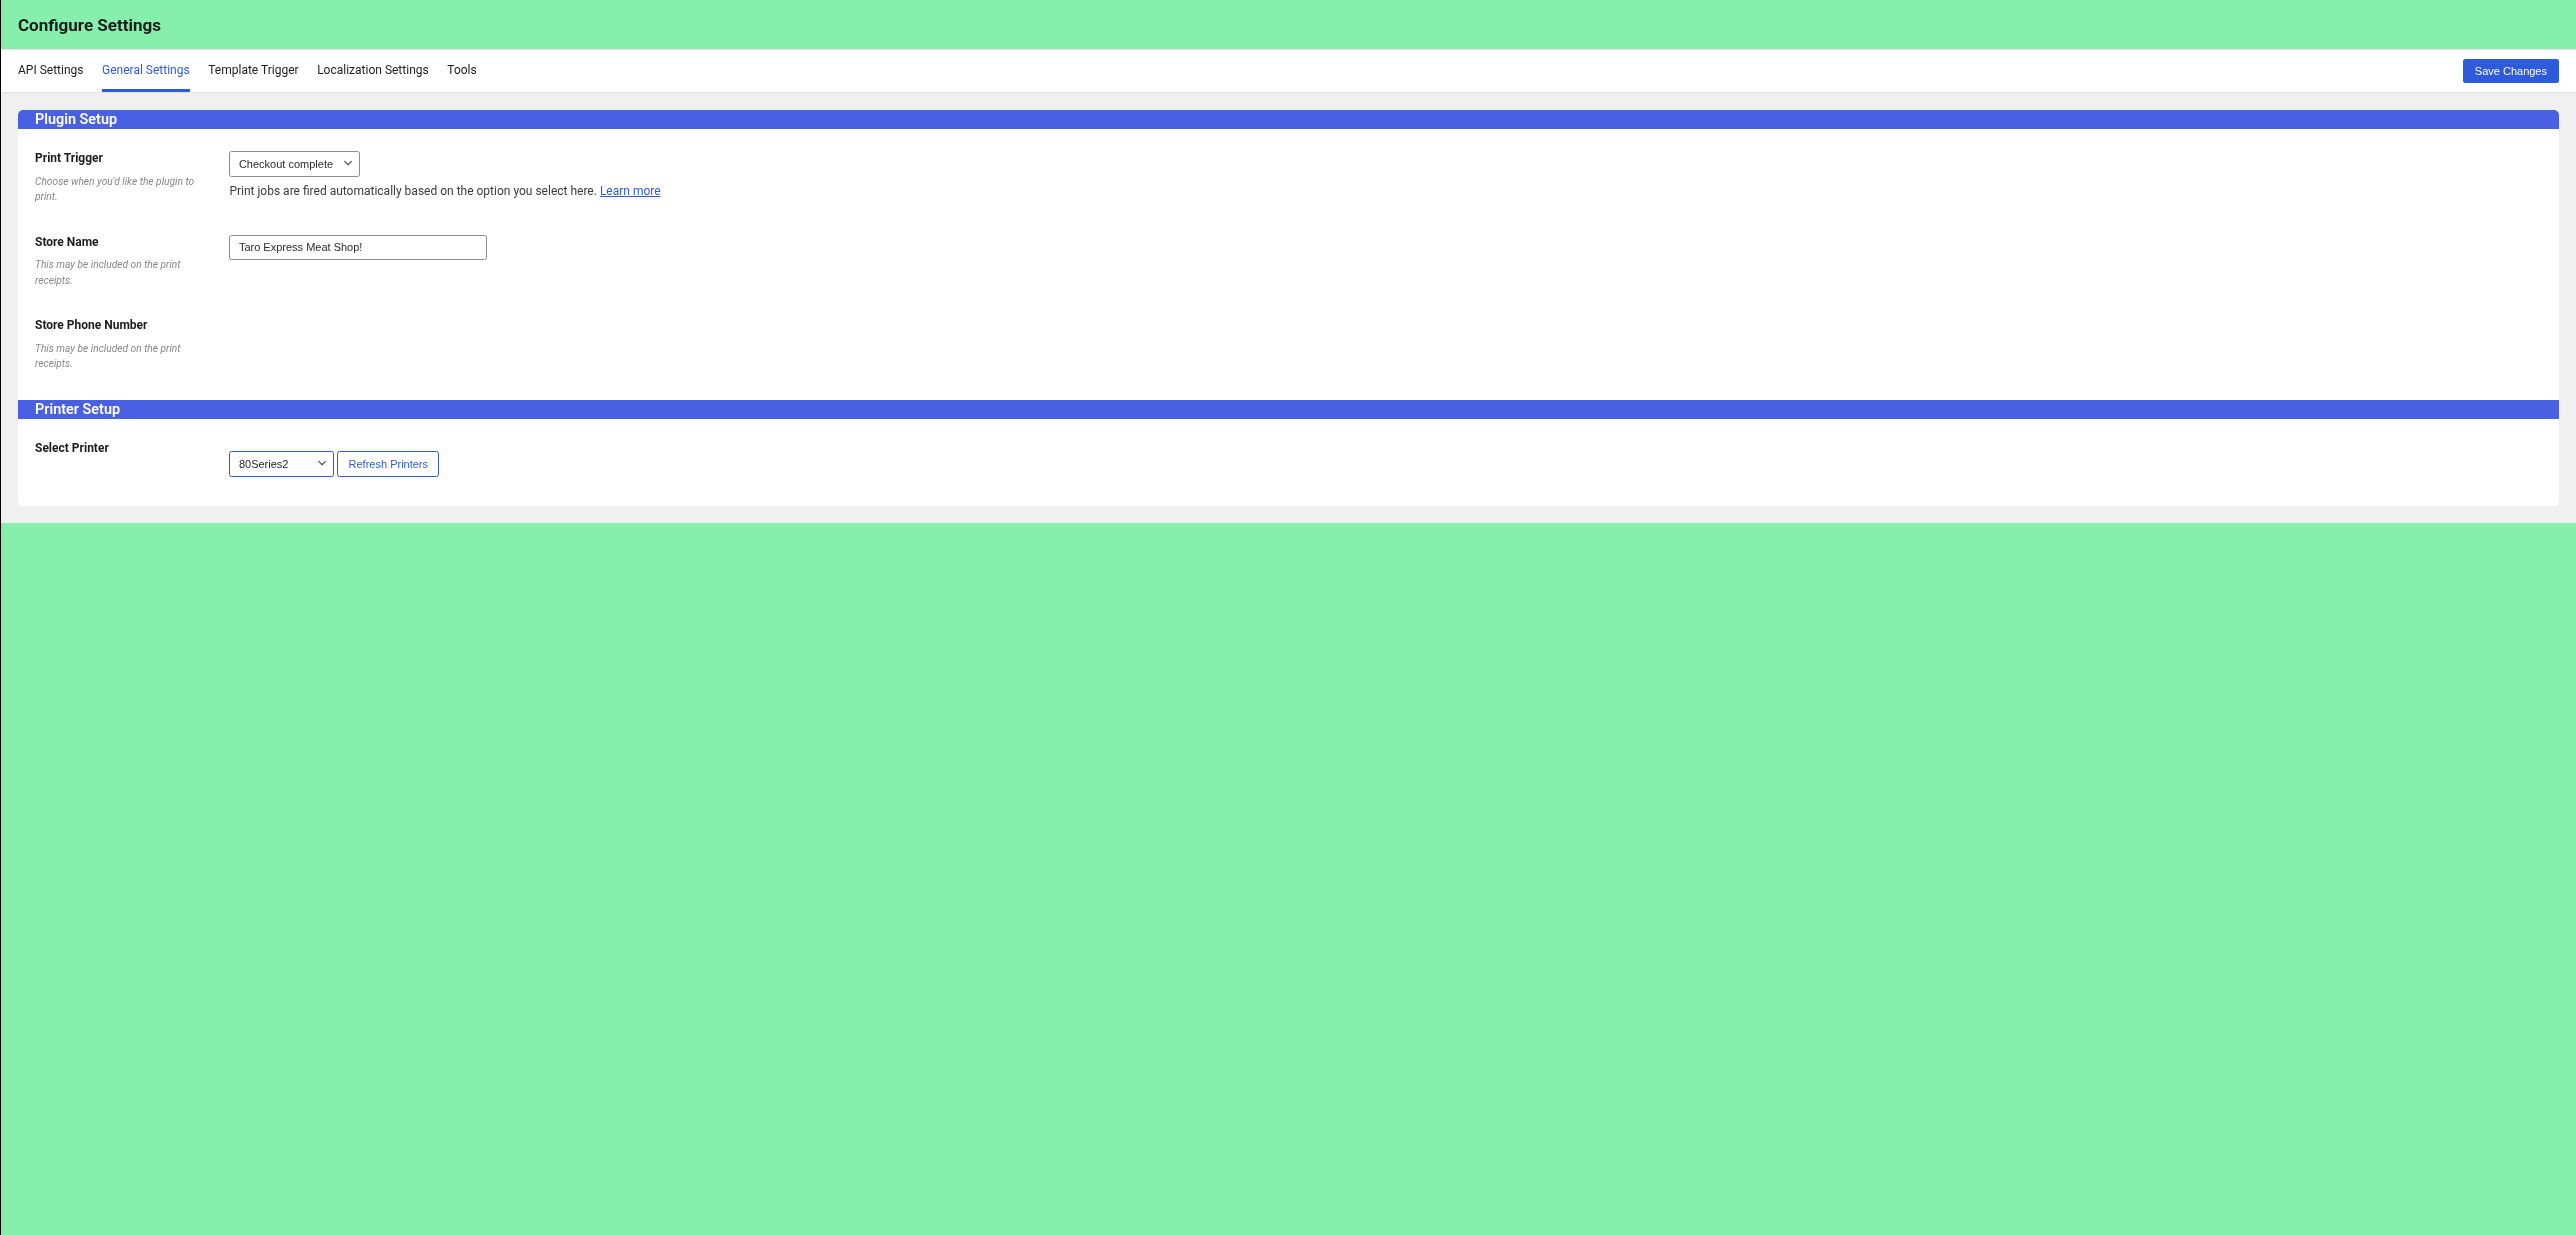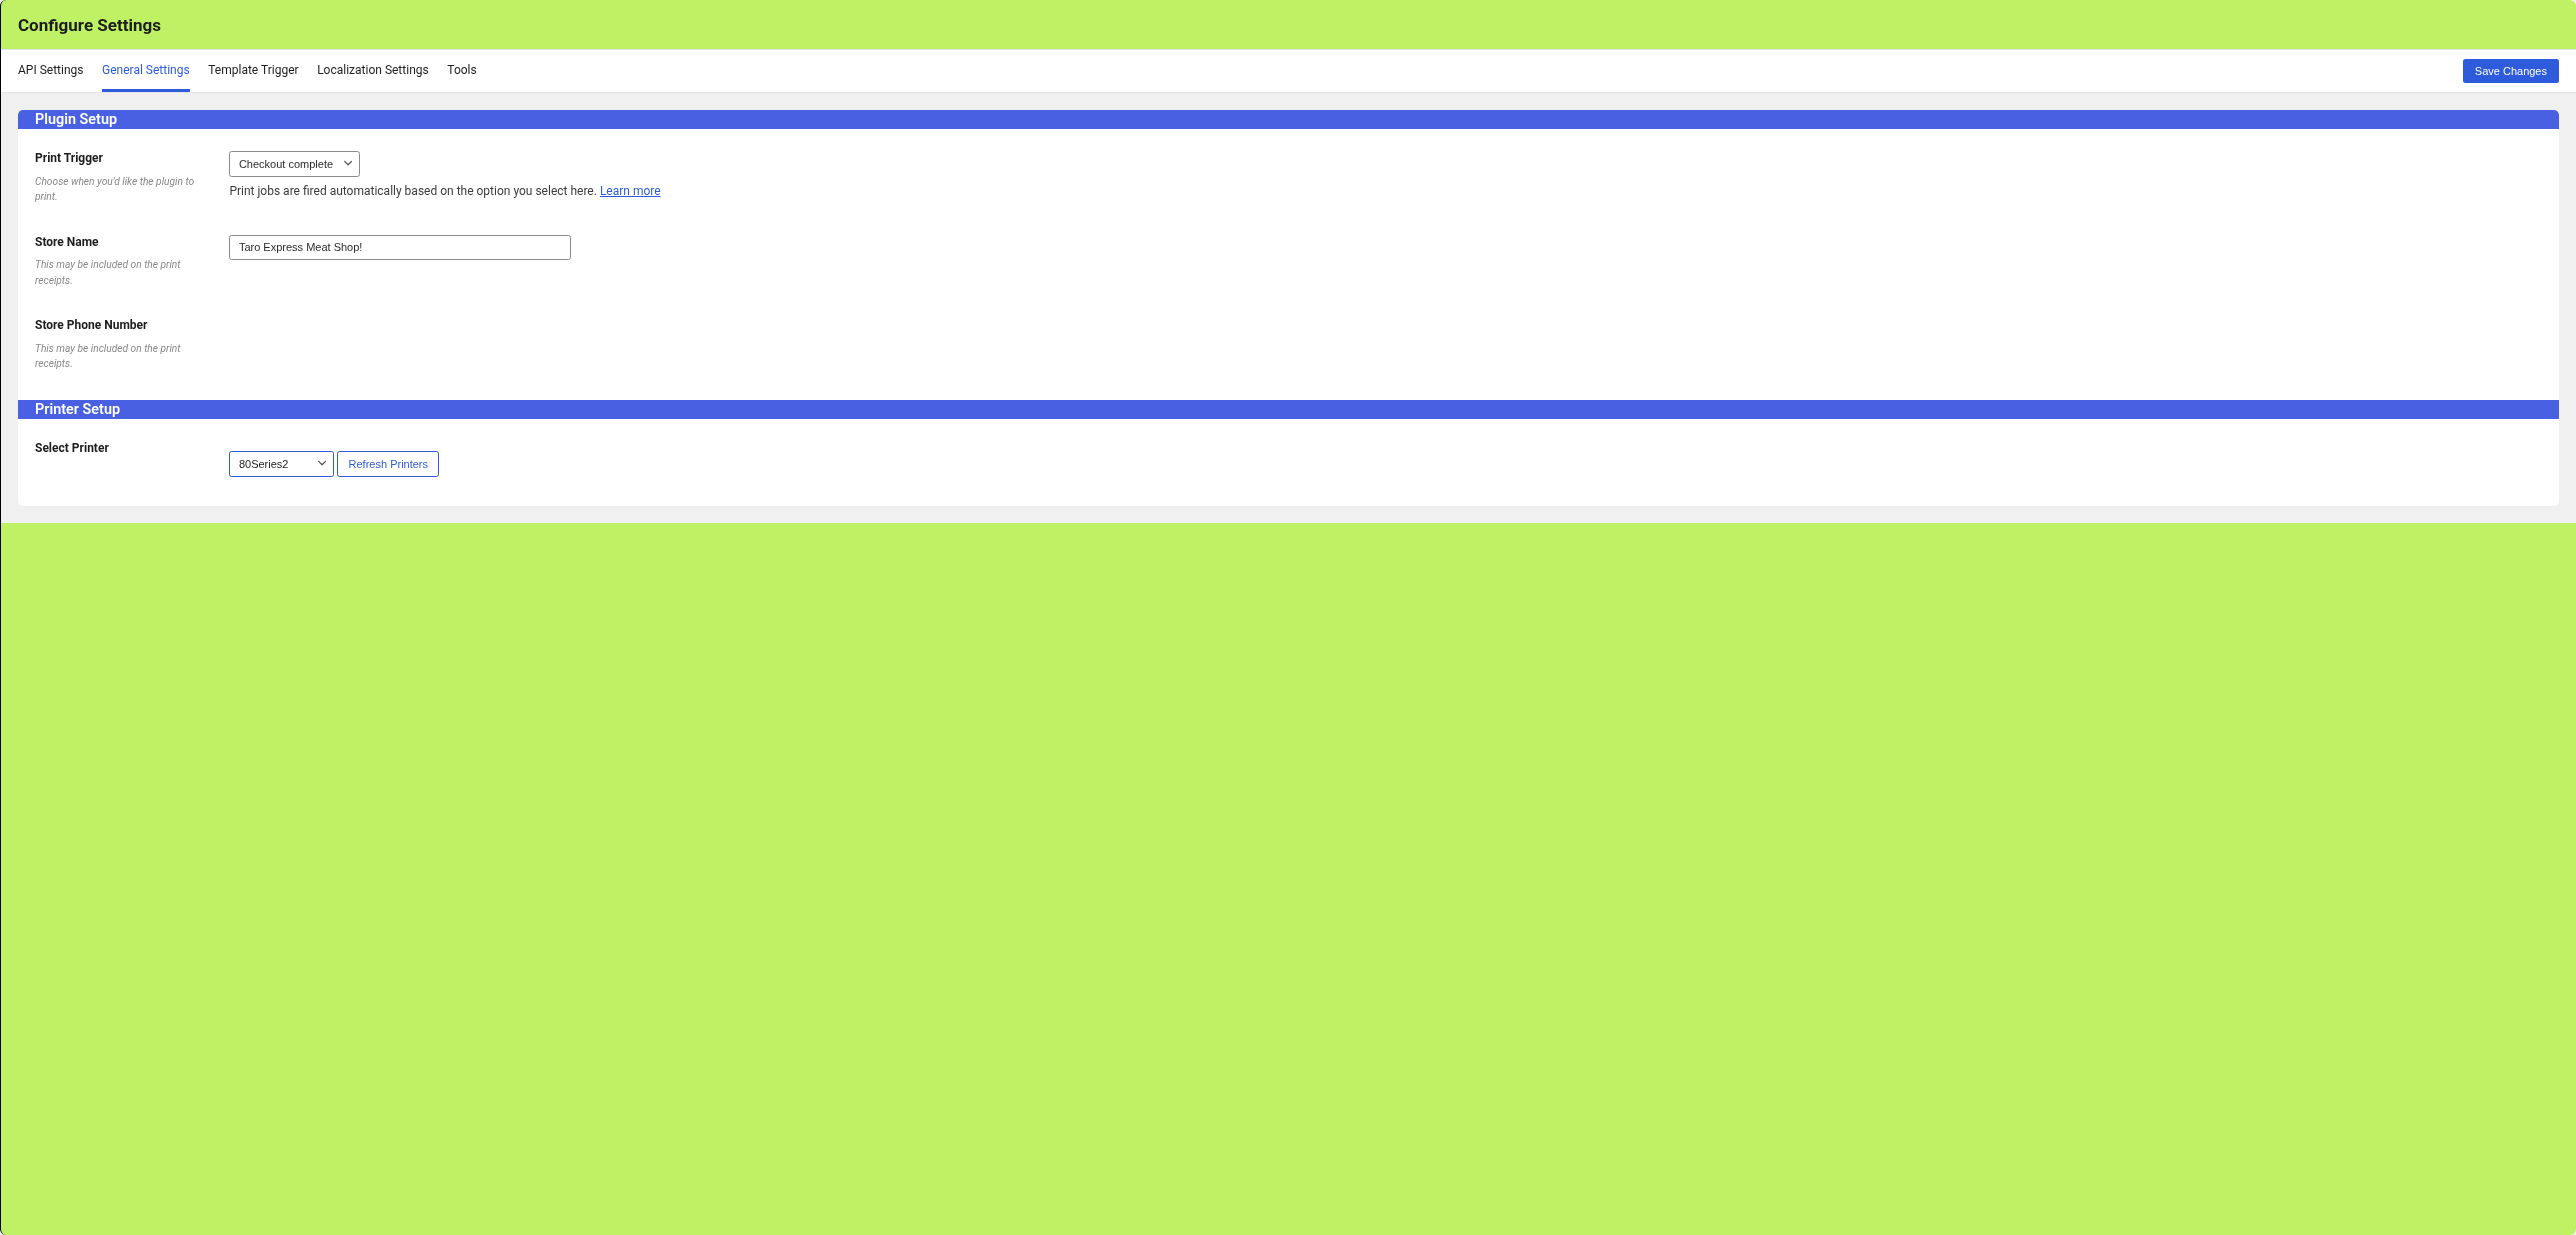--- a/index.html
+++ b/index.html
@@ -7,24 +7,23 @@
       margin: 0;
       padding: 0;
     }
     body {
       font-family: -apple-system, BlinkMacSystemFont, "Segoe UI", Roboto, "Helvetica Neue", Arial, sans-serif;
       background: #f0f0f1;
       color: #1d2327;
       font-size: 12px;
     }
     .page-container {
-      background: #bef264;
+      background: #86efac;
       min-height: 100vh;
       border-left: 0.8px solid #000;
-      border-radius: 6px;
     }
     .page-header {
       padding: 15.2px 17px 13.5px 17px;
       border-bottom: 0.8px solid #e2e4e7;
     }
     .page-title {
       font-size: 17px;
       font-weight: 700;
       color: #1d1d1d;
     }
@@ -145,21 +144,21 @@
       color: #1d1d1d;
       min-width: 105px;
       appearance: none;
       -webkit-appearance: none;
     }
     .text-input {
       border: 0.8px solid #8c8c8c;
       padding: 5.1px 8.5px;
       font-size: 11px;
       border-radius: 2.5px;
-      width: 342px;
+      width: 258px;
       min-height: 25.4px;
       color: #2c2c2c;
     }
     .desc-text {
       font-size: 12px;
       color: #3c3c3c;
       margin-top: 6.8px;
       line-height: 1.4;
     }
     .desc-link {

